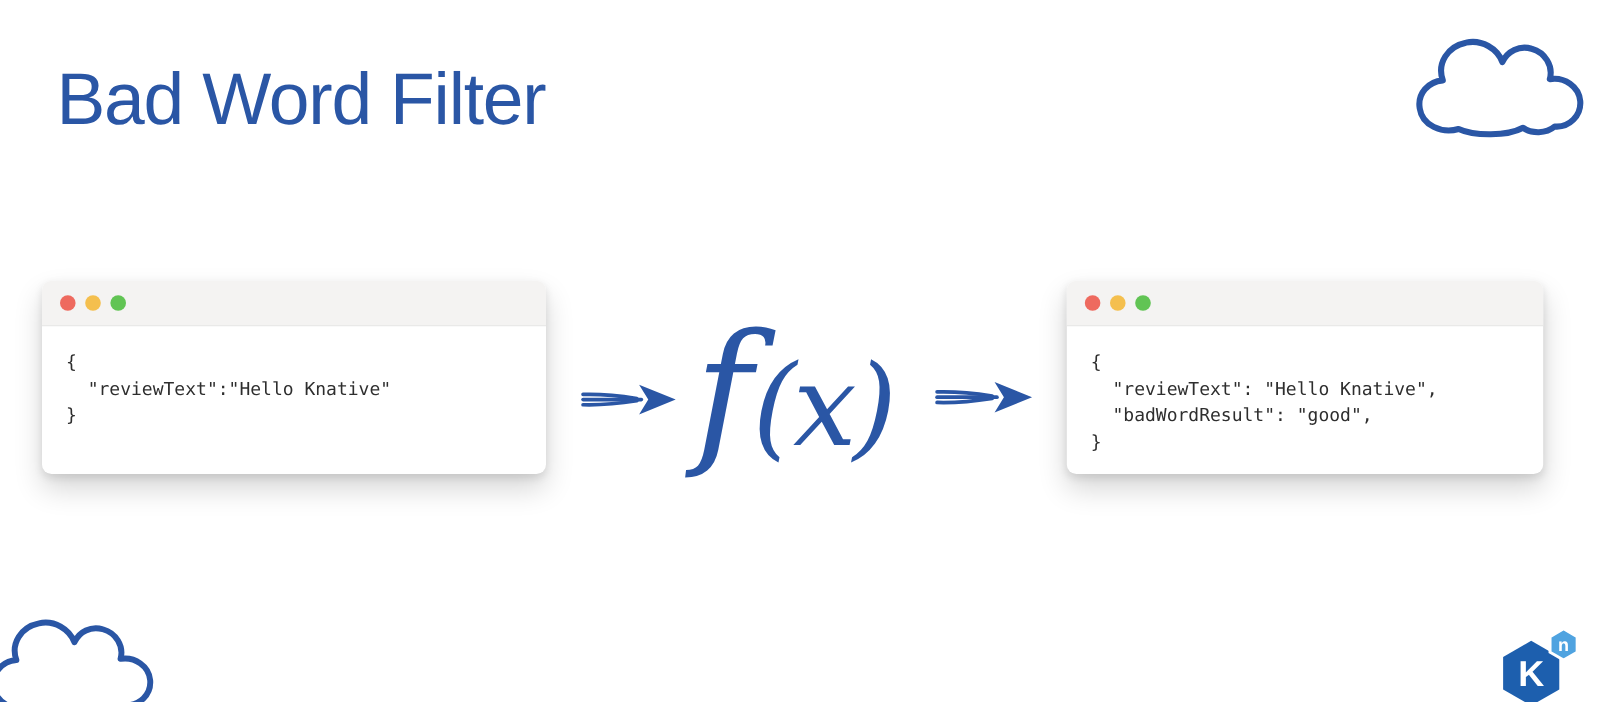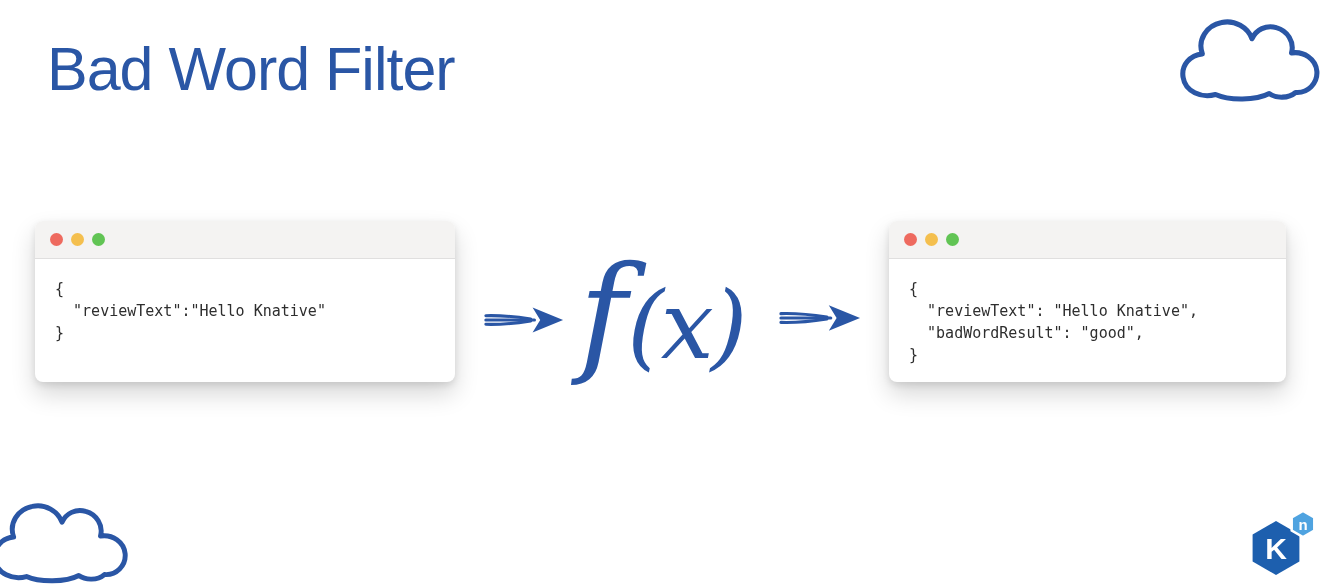--- a/index.html
+++ b/index.html
@@ -2,21 +2,21 @@
 <html style="--accent-blue: #2a56a5; --traffic-red: #ee6a5f; --traffic-yellow: #f4bf4e; --traffic-green: #61c454; --window-header: #f4f3f2; --window-border: #e0dfdf; --code-text: #2e2e2e; --knative-primary: #1d5fae; --knative-secondary: #4fa3e0;"><head>
 <meta charset="utf-8">
 <style>
   * { margin: 0; padding: 0; box-sizing: border-box; }
   html, body { background: #ffffff; }
   body {
     width: 1341px; height: 585px;
     position: relative; overflow: hidden;
     font-family: "Liberation Sans", sans-serif;
   }
-  .slide { position: absolute; inset: 0; }
+  .slide { position: absolute; inset: 0; margin-top: 13px; }
 
   
   .title {
     position: absolute; left: 47px; top: 34px;
     font-size: 61px; font-weight: 500; letter-spacing: -1px;
     color: var(--accent-blue, #2a56a5);
     font-family: "Liberation Sans", sans-serif;
   }
 
   

